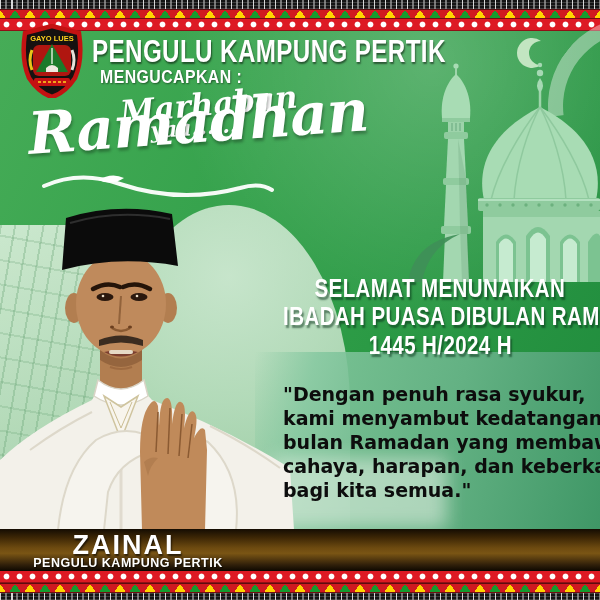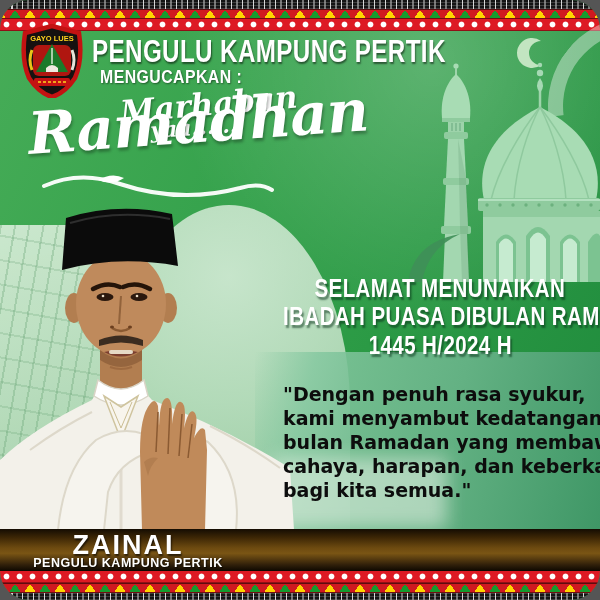--- a/index.html
+++ b/index.html
@@ -1,18 +1,18 @@
 <!DOCTYPE html>
 <html><head>
 <meta charset="utf-8">
 <style>
   html,body{margin:0;padding:0;background:#555;}
   .poster{
     position:relative;width:600px;height:600px;overflow:hidden;
-    font-family:"Liberation Sans",sans-serif;background:#2f9e47;border-radius:29px;
+    font-family:"Liberation Sans",sans-serif;background:#2f9e47;
   }
   .abs{position:absolute;}
 
   
   .band{left:0;width:600px;}
   .band-motif{
     background-color:#141414;
     background-image:
       repeating-linear-gradient(90deg, rgba(235,235,235,.9) 0 1.5px, transparent 1.5px 5.5px,
         rgba(170,170,170,.65) 5.5px 7px, transparent 7px 11px),

